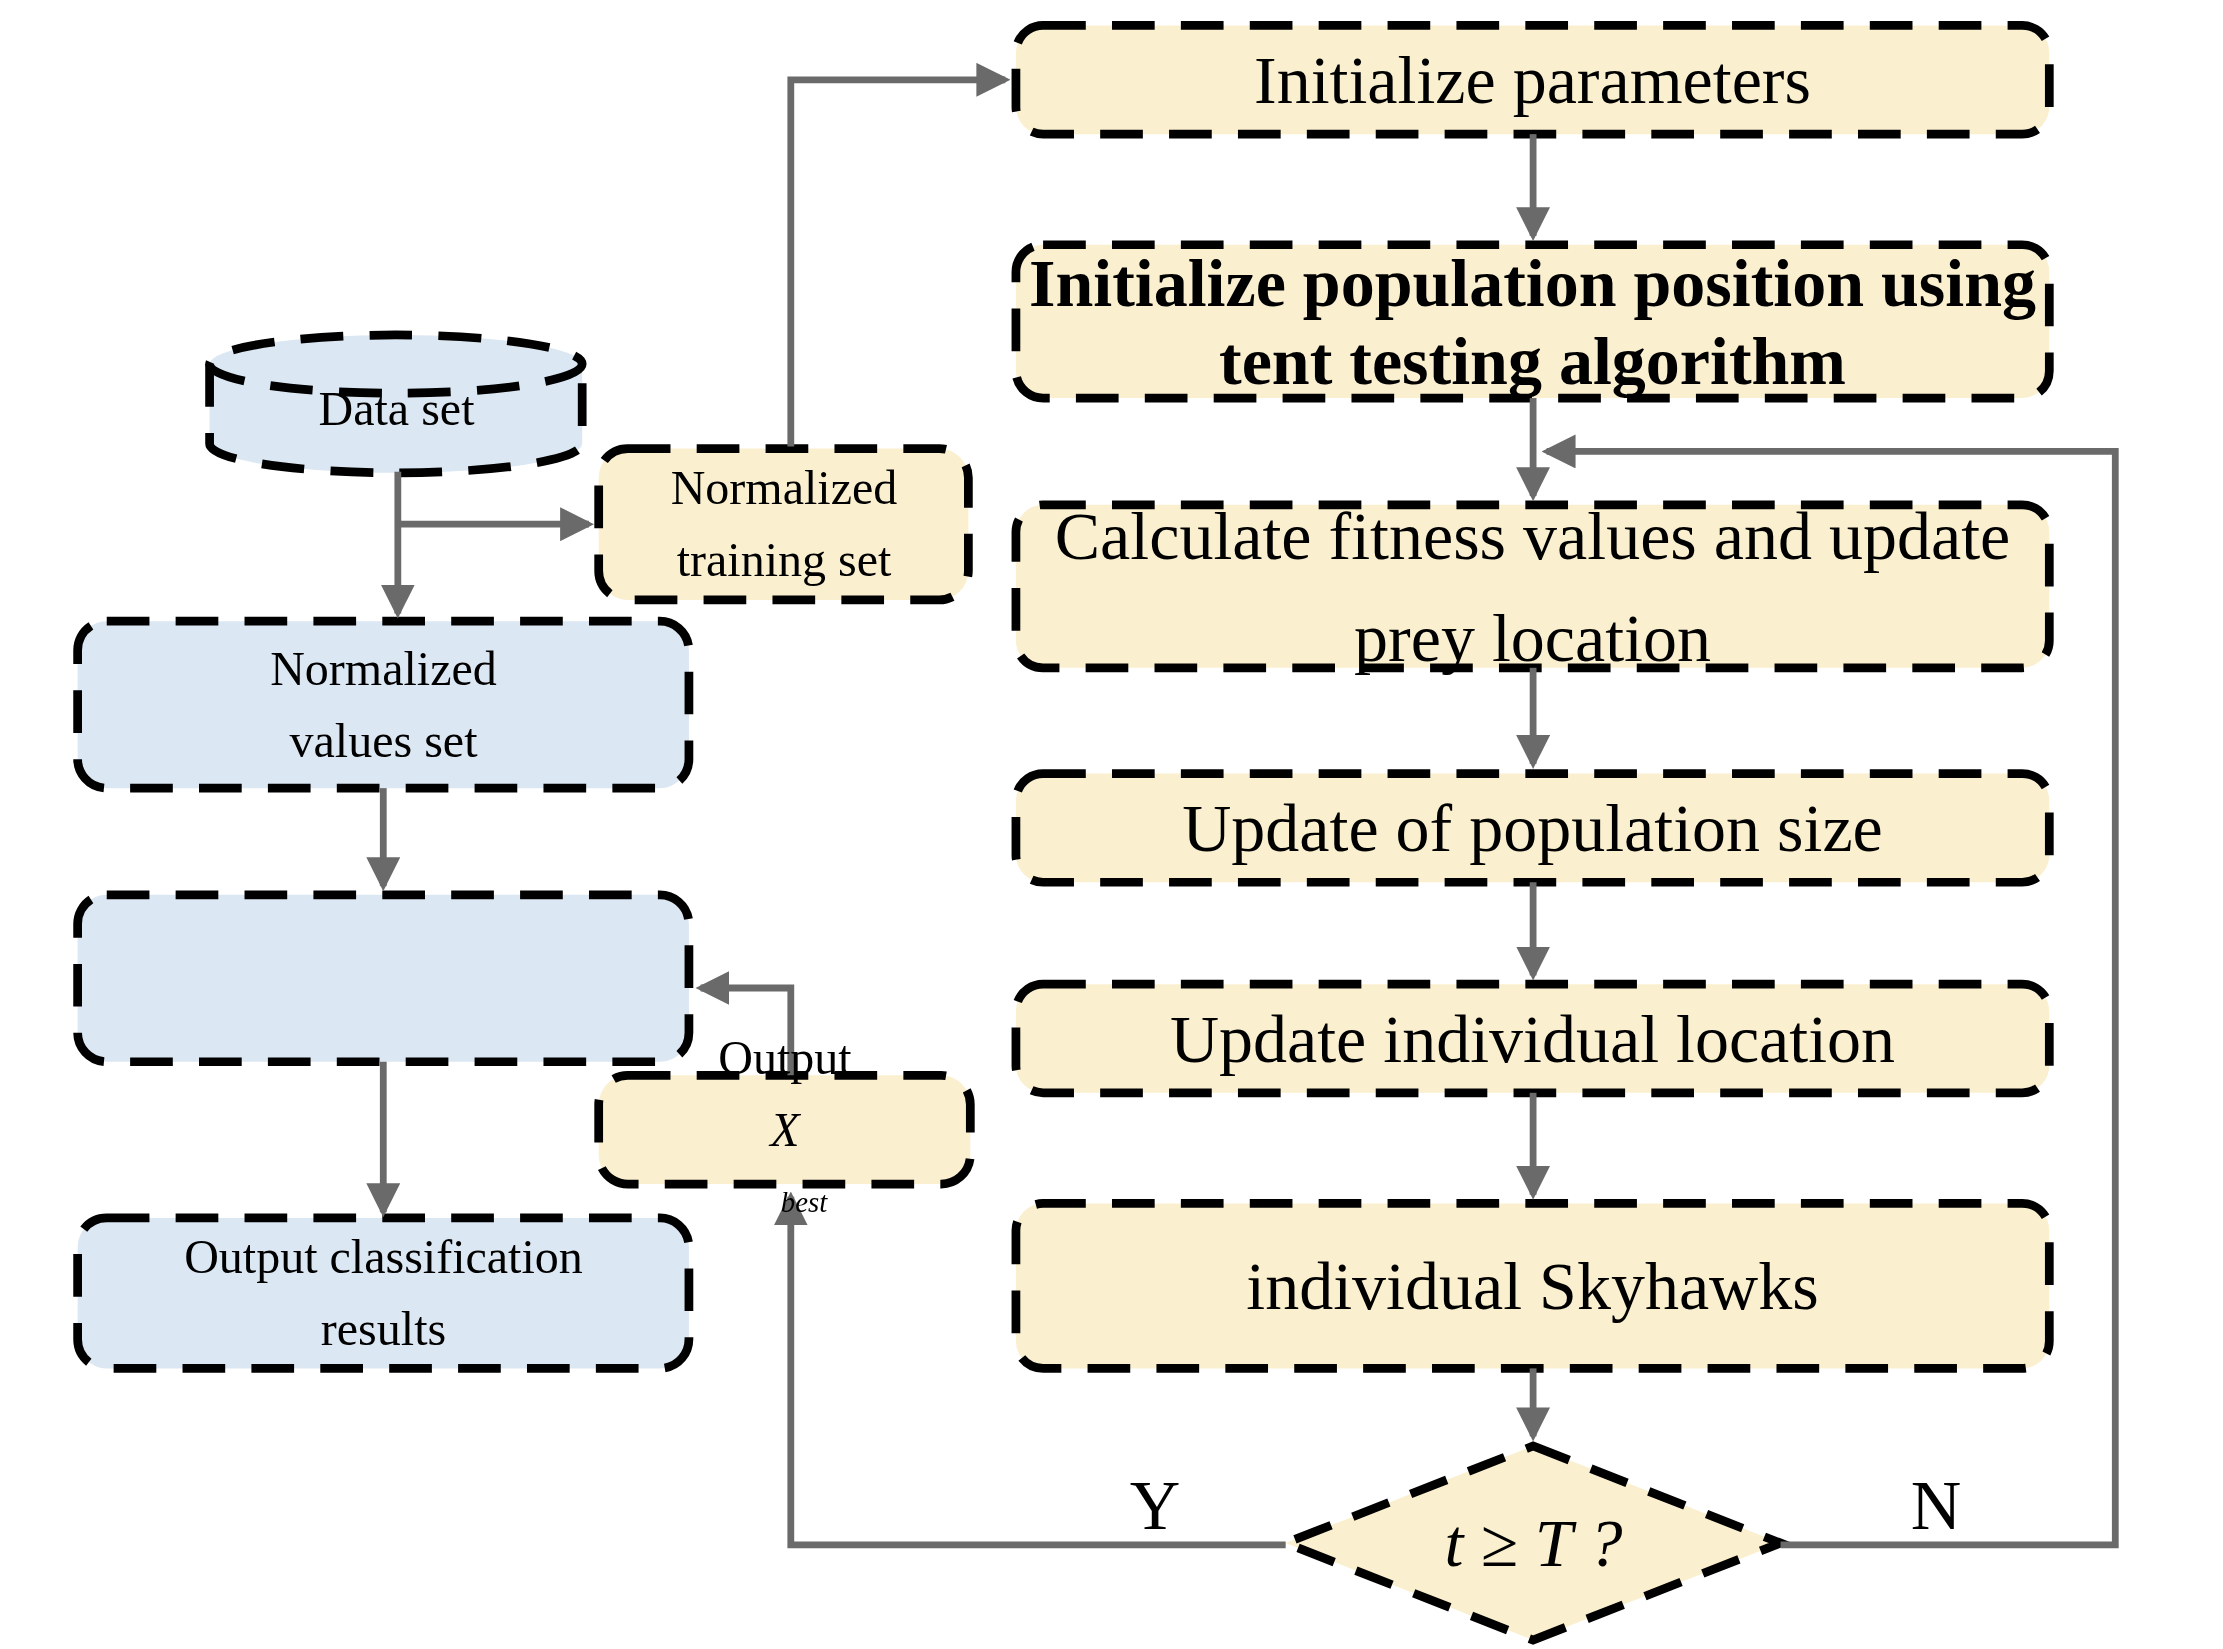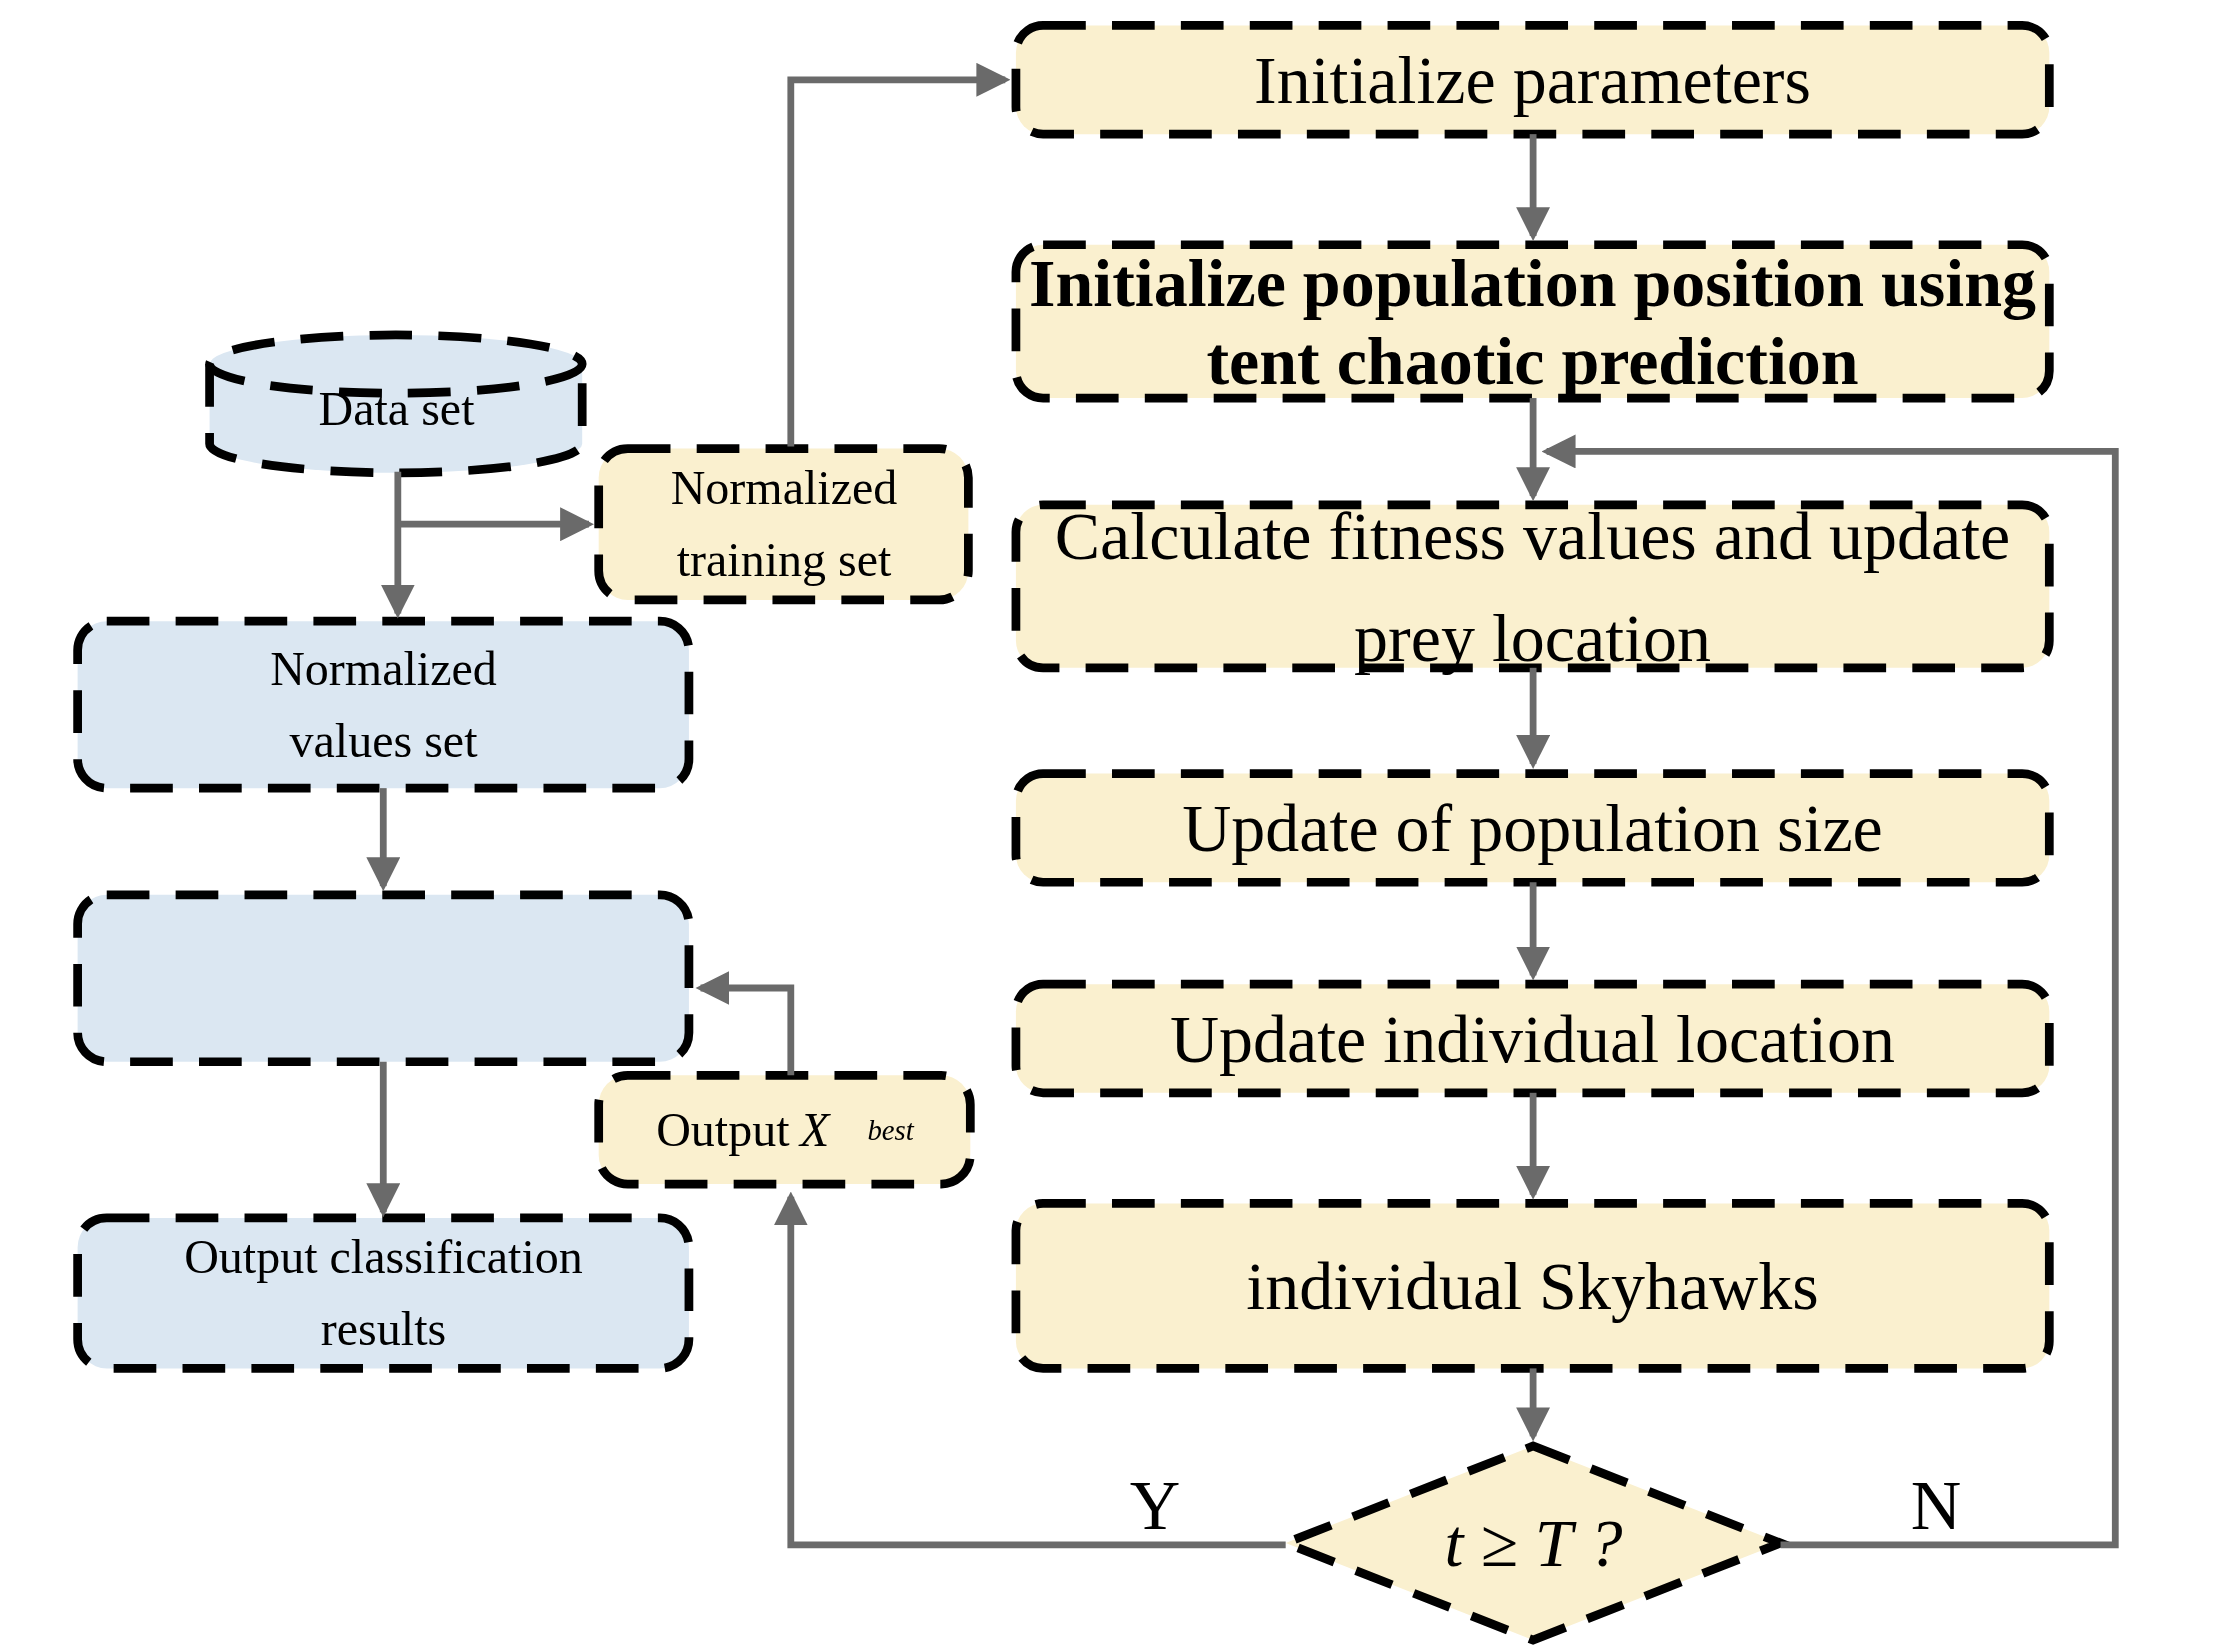--- a/index.html
+++ b/index.html
@@ -41,21 +41,21 @@
     align-items: center;
     justify-content: center;
     white-space: nowrap;
     font-size: 68px;
     line-height: 78px;
   }
   .node-label.small {
     font-size: 48px;
     line-height: 72px;
   }
-  .node-label.row { flex-direction: row; }
+  .node-label.row { flex-direction: column; }
   .branch-label {
     position: absolute;
     display: flex;
     align-items: center;
     justify-content: center;
     font-size: 70px;
   }
   .italic { font-style: italic; }
   .subscript {
     font-size: 0.60em;
@@ -141,21 +141,21 @@
     <span class="italic">X</span>
     <span class="subscript">best</span>
   </div>
 
   <div class="node-label" style="left:1016px; top:25px; width:1033px; height:109px;">
     <span>Initialize parameters</span>
   </div>
 
   <div class="node-label" style="left:1016px; top:245px; width:1033px; height:153px;font-weight:bold;">
     <span>Initialize population position using</span>
-    <span>tent chaotic prediction</span>
+    <span>tent testing algorithm</span>
   </div>
 
   <div class="node-label" style="left:1016px; top:505px; width:1033px; height:163px;gap:24px;">
     <span>Calculate fitness values and update</span>
     <span>prey location</span>
   </div>
 
   <div class="node-label" style="left:1016px; top:773px; width:1033px; height:109px;">
     <span>Update of population size</span>
   </div>

